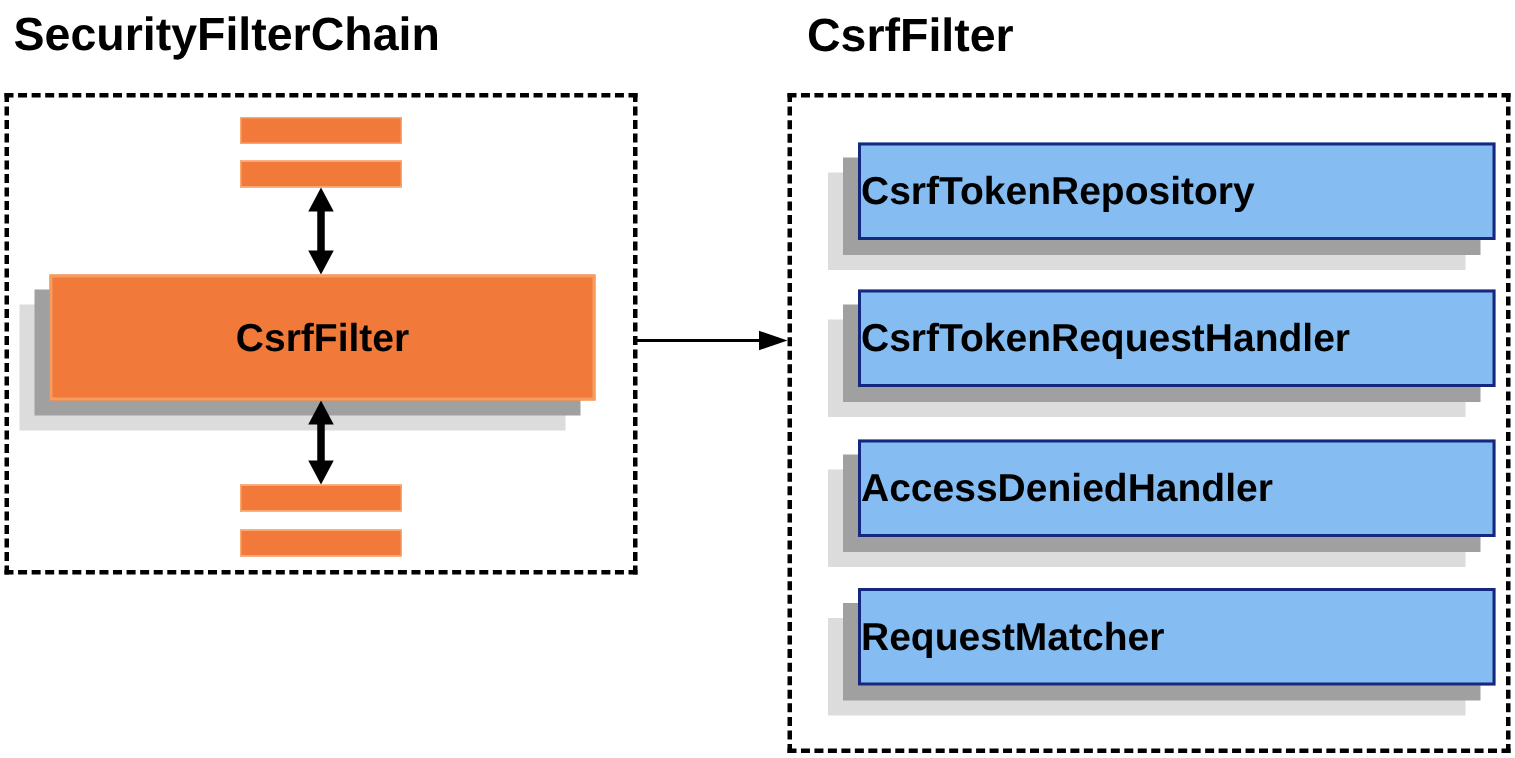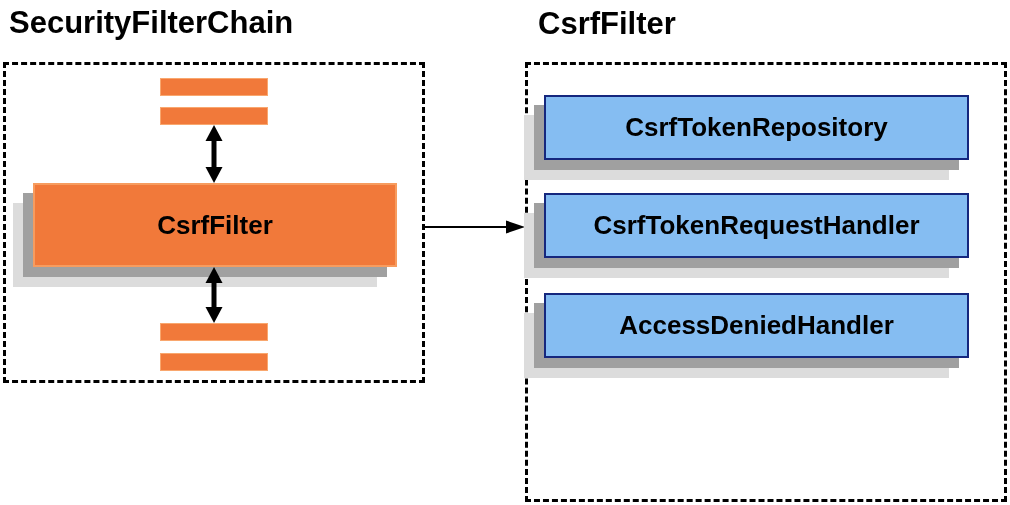--- a/index.html
+++ b/index.html
@@ -46,27 +46,26 @@
   }
   .orange-node span{
     display:block;
     line-height:80px;
     font-size:26px;
     font-weight:bold;
     color:#000000;
   }
   .blue-node{
     position:absolute;
-    left:16px;
+    left:44px;
     width:425px;height:65px;
     background:#85BDF2;
     border:2px solid #15277E;
     box-sizing:border-box;
     box-shadow:-10px 10px 0 #A0A0A0, -20px 20px 0 #DCDCDC;
-    text-align:center;
   }
   .blue-node span{
     display:block;
     line-height:61px;
     font-size:26px;
     font-weight:bold;
     color:#000000;
   }
   .blue-1{top:30px;}
   .blue-2{top:128px;}
@@ -123,15 +122,18 @@
     </div>
 
     <div class="blue-node blue-3">
       <span>AccessDeniedHandler</span>
     </div>
 
     <div class="blue-node blue-2">
       <span>CsrfTokenRequestHandler</span>
     </div>
 
+    <div class="blue-node blue-4">
+      <span>RequestMatcher</span>
+    </div>
   </div>
 
 </div>
 
 </body></html>

